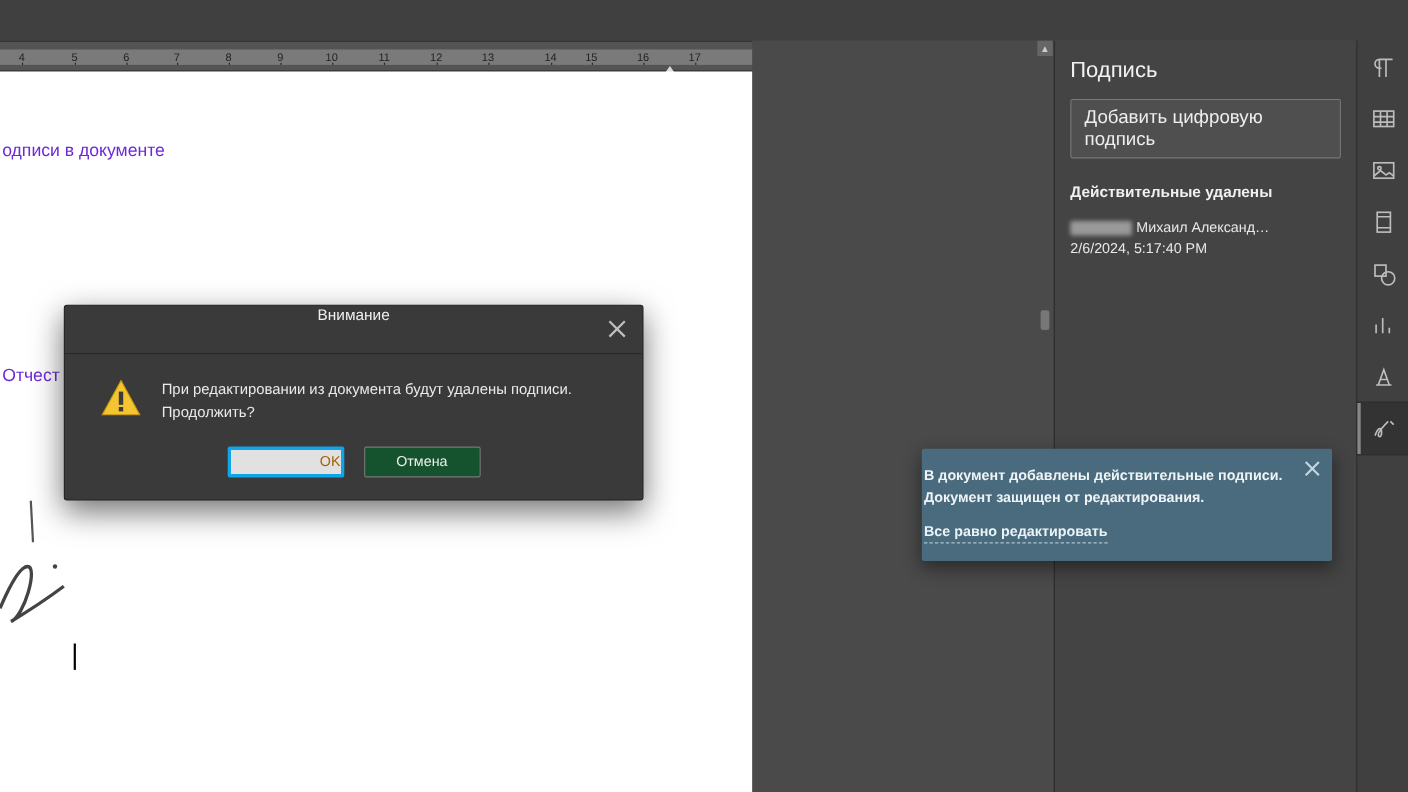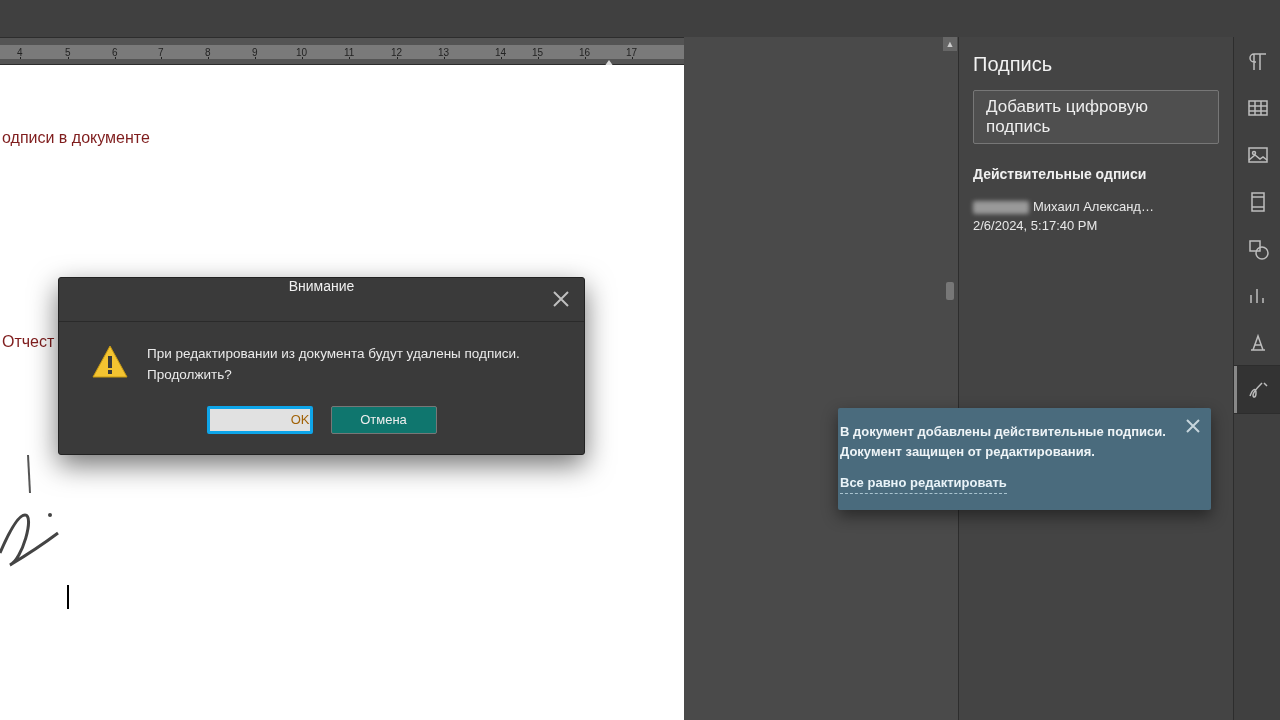--- a/index.html
+++ b/index.html
@@ -32,21 +32,21 @@
   .tick::before{ content:""; position:absolute; left:50%; top:12px; width:1px; height:2px; background:#222; }
   .ruler-indicator{
     position:absolute; top:15px; width:0; height:0;
     border-left:5px solid transparent; border-right:5px solid transparent;
     border-bottom:7px solid #dcdcdc;
   }
 
   
   .page {
     position:absolute; left:0; top:65px; width:684px; height:655px;
-    background:#fff; color:#7f1d1d;
+    background:#fff; color:#6d28d9;
   }
   .page .line1{ position:absolute; left:2px; top:64px; font-size:16px; }
   .page .line2{ position:absolute; left:2px; top:268px; font-size:16px; }
   .page .sigimg{
     position:absolute; left:0; top:390px; width:60px; height:120px;
     pointer-events:none;
   }
   .page .cursor{
     position:absolute; left:67px; top:520px; width:1.5px; height:24px; background:#000;
   }
@@ -108,21 +108,21 @@
   .modal .mclose{ position:absolute; right:14px; top:12px; width:18px; height:18px; cursor:pointer; }
   .modal .mclose svg{ width:18px;height:18px; stroke:#bfbfbf; stroke-width:2; }
   .modal .body{ padding:22px 24px 10px 32px; display:flex; gap:18px; }
   .modal .warnicon{ flex:0 0 auto; }
   .modal .msg{ font-size:13.5px; color:#eaeaea; line-height:1.55; }
   .modal .buttons{ display:flex; justify-content:center; gap:18px; padding:10px 0 20px 0; }
   .modal button{
     width:106px; height:28px; font-size:13px; border-radius:2px; cursor:pointer;
   }
   .btn-primary{ background:#e1e1e1; color:#a16207; border:3px solid #0ea5e9;text-align:right; }
-  .btn-secondary{ background:#0f766e; color:#eee; border:1px solid #777; }
+  .btn-secondary{ background:#14532d; color:#eee; border:1px solid #777; }
 
   
   .darkgap{ position:absolute; left:684px; top:37px; width:274px; height:683px; background:#4a4a4a; }
 
 </style>
 </head>
 <body>
 
 <div class="topbar"></div>
 
@@ -160,21 +160,21 @@
 <div class="darkgap"></div>
 
 <div class="vscroll" style="right:322px">
   <div class="upbtn">▲</div>
   <div class="thumb"></div>
 </div>
 
 <div class="sidepanel">
   <h1>Подпись</h1>
   <div class="addbtn">Добавить цифровую подпись</div>
-  <div class="sec-title">Действительные одписи</div>
+  <div class="sec-title">Действительные удалены</div>
   <div class="sig-entry">
     <div><span class="redact"></span><span>Михаил Александ…</span></div>
     <div>2/6/2024, 5:17:40 PM</div>
   </div>
 </div>
 
 <div class="rail">
   <div class="ritem">
       <svg>
         <path d="M7 4h12M7 4v16M13 4v16M7 4a4 4 0 0 0 0 8h2"></path>

